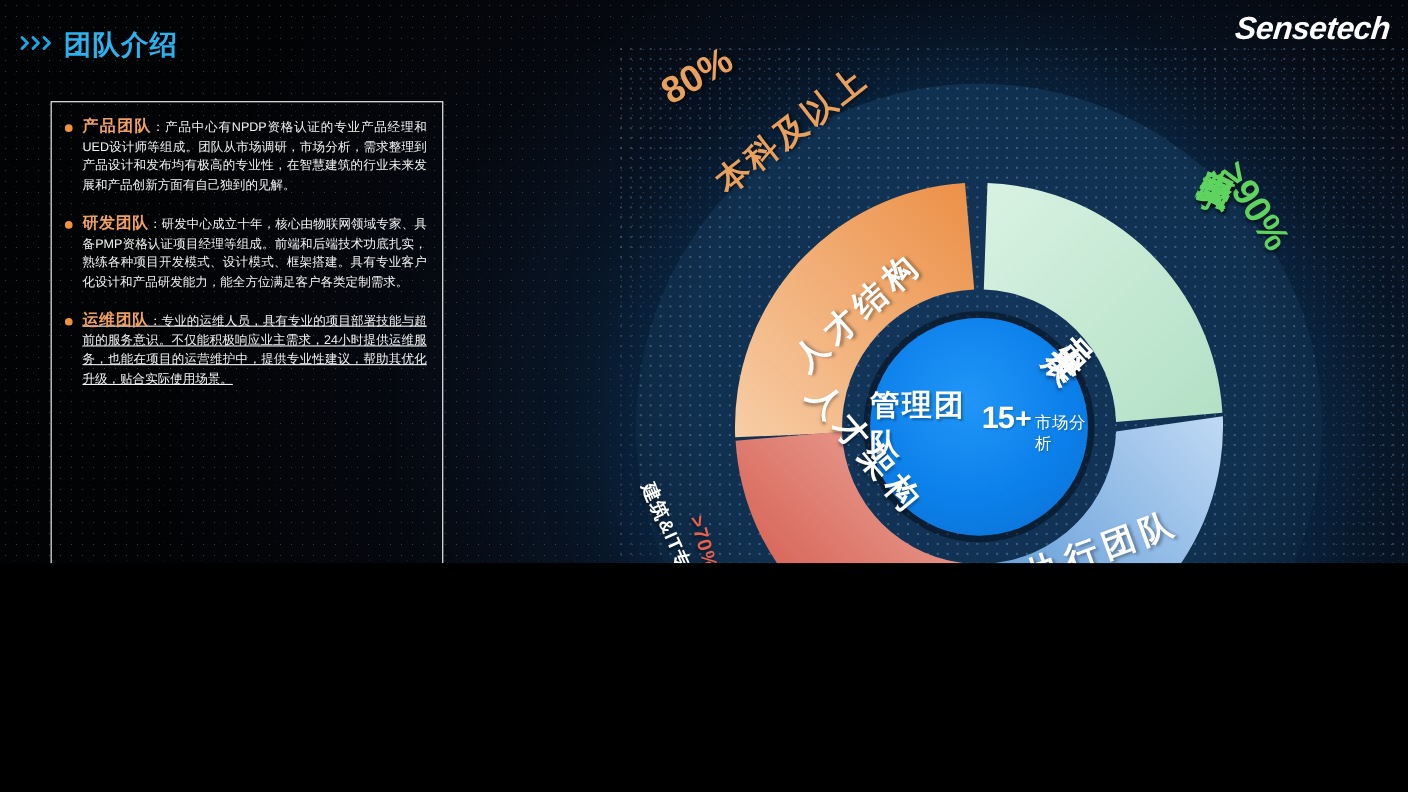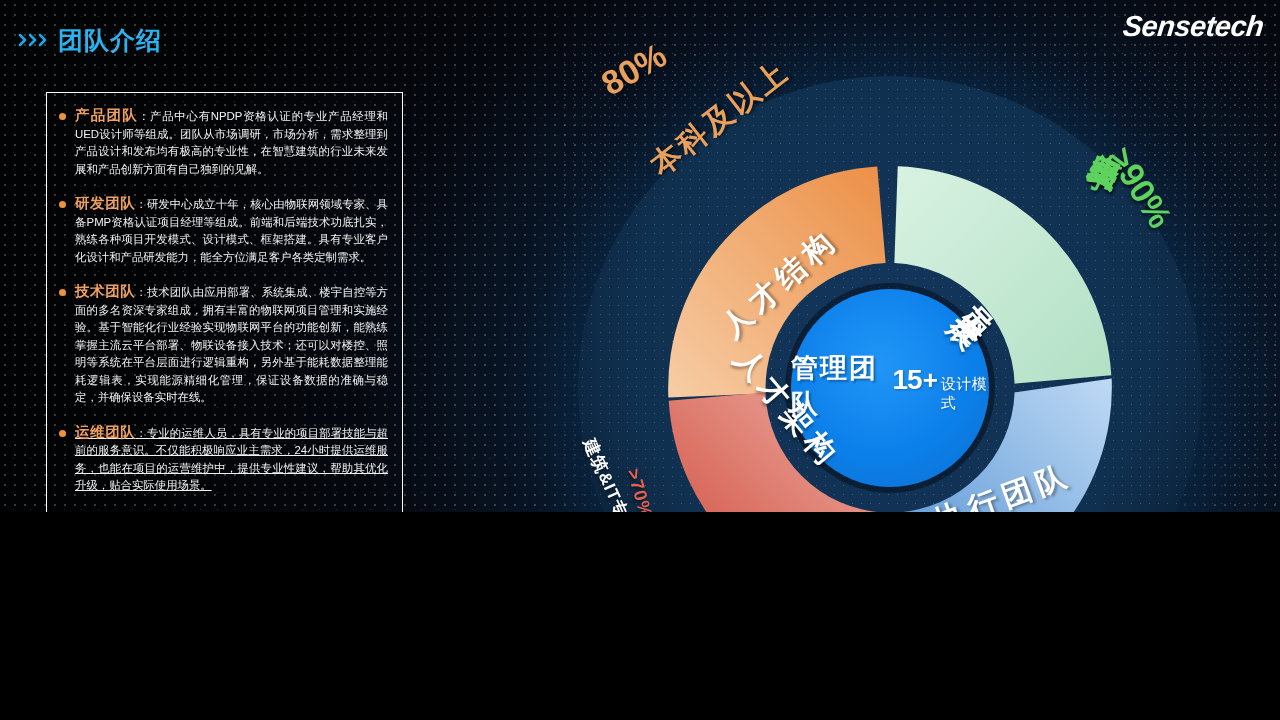--- a/index.html
+++ b/index.html
@@ -250,24 +250,20 @@
 
   <div class="panel">
     <div class="panel-inner">
       <p class="para">
         <span class="bullet"></span>
         <span class="ptitle">产品团队</span><span>：产品中心有NPDP资格认证的专业产品经理和UED设计师等组成。团队从市场调研，市场分析，需求整理到产品设计和发布均有极高的专业性，在智慧建筑的行业未来发展和产品创新方面有自己独到的见解。</span>
       </p>
       <p class="para">
         <span class="bullet"></span>
         <span class="ptitle">研发团队</span><span>：研发中心成立十年，核心由物联网领域专家、具备PMP资格认证项目经理等组成。前端和后端技术功底扎实，熟练各种项目开发模式、设计模式、框架搭建。具有专业客户化设计和产品研发能力，能全方位满足客户各类定制需求。</span>
-      </p>
-      <p class="para">
-        <span class="bullet"></span>
-        <span class="ptitle">技术团队</span><span>：技术团队由应用部署、系统集成、楼宇自控等方面的多名资深专家组成，拥有丰富的物联网项目管理和实施经验。基于智能化行业经验实现物联网平台的功能创新，能熟练掌握主流云平台部署、物联设备接入技术；还可以对楼控、照明等系统在平台层面进行逻辑重构，另外基于能耗数据整理能耗逻辑表，实现能源精细化管理，保证设备数据的准确与稳定，并确保设备实时在线。</span>
       </p>
       <p class="para">
         <span class="bullet"></span>
         <span class="ptitle">运维团队</span><span>：专业的运维人员，具有专业的项目部署技能与超前的服务意识。不仅能积极响应业主需求，24小时提供运维服务，也能在项目的运营维护中，提供专业性建议，帮助其优化升级，贴合实际使用场景。</span>
       </p>
     </div>
   </div>
 
   <div class="donut-wrap">
     <div class="donut-bg"></div>
@@ -316,21 +312,21 @@
                L 108.72 342.75
                A 222 222 0 0 0 322.25 551.66
                Z"></path>
     </svg>
 
     <div class="hub">
       <div class="hub-title">管理团队</div>
       <div class="hub-sub">
         <span class="hub-num">15</span>
         <span class="hub-plus">+</span>
-        <span class="hub-unit">设计模式</span>
+        <span class="hub-unit">市场分析</span>
       </div>
     </div>
 
     <div class="lbl seg-label" style="left:95px; top:205px; width:250px; text-align:center; transform:rotate(-42deg);">人才结构</div>
 
     <div class="lbl seg-label" style="left:310px; top:205px; width:250px; text-align:center; transform:rotate(47deg) ; writing-mode:vertical-rl; height:250px; width:40px; left:416px; top:120px;">员工发展</div>
 
     <div class="lbl seg-label" style="left:318px; top:420px; width:250px; text-align:center; transform:rotate(-20deg);">执行团队</div>
 
     <div class="lbl seg-label" style="left:112px; top:330px; width:230px; text-align:center; transform:rotate(50deg);">人才架构</div>

